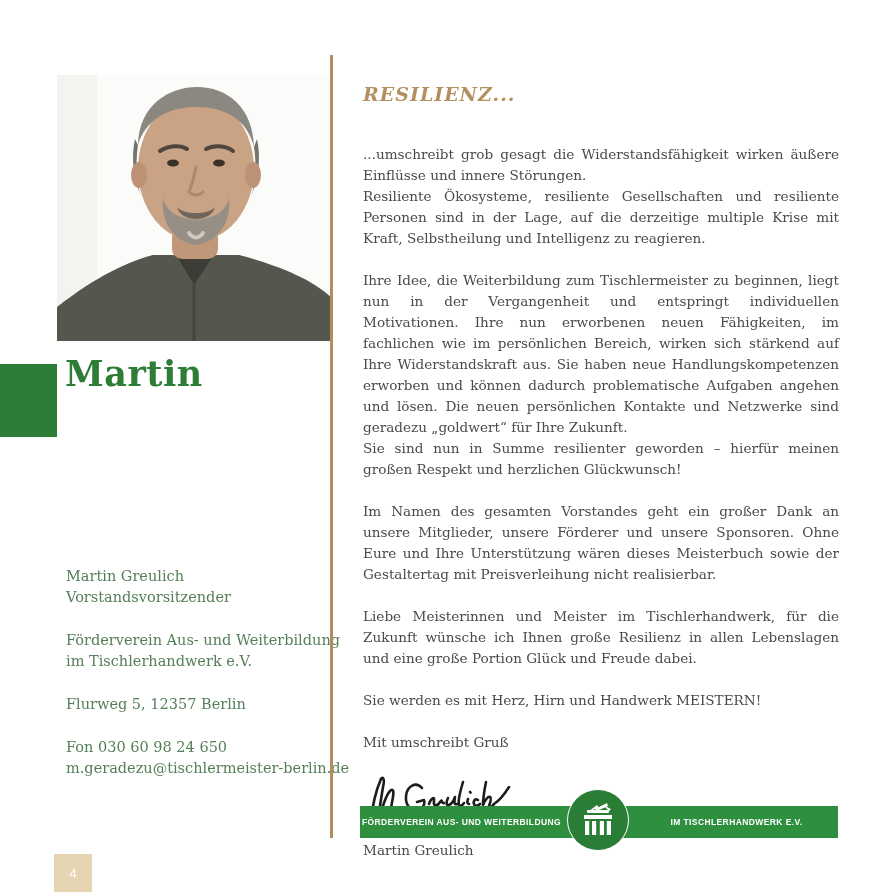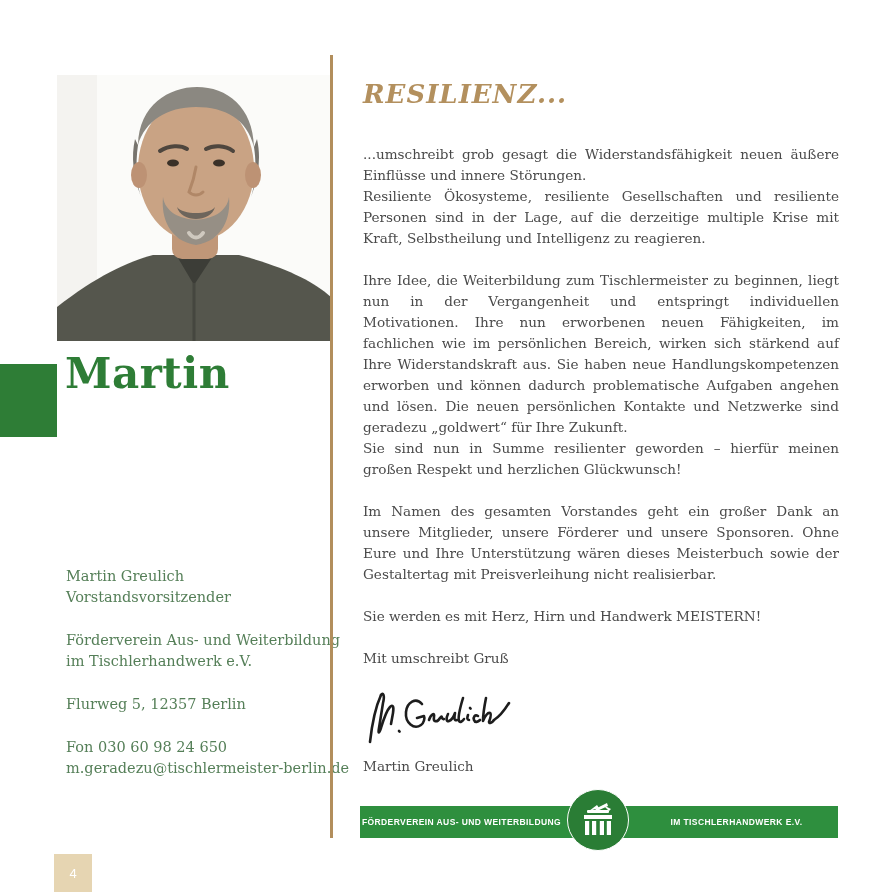--- a/index.html
+++ b/index.html
@@ -12,21 +12,21 @@
   .photo {
     position:absolute; left:57px; top:75px; width:274px; height:266px;
     overflow:hidden; background:#fafaf8;
   }
   .accent-block {
     position:absolute; left:0; top:364px; width:57px; height:73px;
     background:#2e7d36;
   }
   .name-title {
     position:absolute; left:65px; top:352px; width:260px;
-    color:#2e7d36; font-weight:bold; font-size:42px; line-height:44px;
+    color:#2e7d36; font-weight:bold; font-size:35px; line-height:44px;
     letter-spacing:0.5px;
   }
   .contact {
     position:absolute; left:66px; top:566px; width:250px;
     color:#557f58; font-size:14.5px; line-height:21px;
   }
   .contact .group { margin:0 0 22px 0; }
   .contact .group div { white-space:nowrap; }
   .page-number {
     position:absolute; left:54px; top:854px; width:38px; height:38px;
@@ -39,21 +39,21 @@
     position:absolute; left:330px; top:55px; width:3px; height:783px;
     background:#b28e5c;
   }
 
   
   .article {
     position:absolute; left:363px; top:80px; width:476px;
     color:#4a4a4a; font-size:13.6px; line-height:21px; text-align:justify;
   }
   .article h1 {
-    margin:0 0 36px 0; color:#b3905e; font-size:26px; line-height:28px;
+    margin:0 0 36px 0; color:#b3905e; font-size:19px; line-height:28px;
     font-style:italic; font-weight:bold; letter-spacing:1px; text-align:left;
   }
   .article p { margin:0; }
   .article .block { margin:0 0 21px 0; }
   .sig-row { margin:6px 0 4px 0; text-align:left; }
   .sig-name { text-align:left; color:#4a4a4a; }
 
   
   .banner {
     position:absolute; left:360px; top:806px; width:478px; height:32px;
@@ -135,33 +135,36 @@
   </div>
 
   <div class="page-number">4</div>
 
   <div class="divider"></div>
 
   <div class="article">
     <h1>RESILIENZ...</h1>
 
     <div class="block">
-      <p>...umschreibt grob gesagt die Widerstandsfähigkeit neuen äußere Einflüsse und innere Störungen.</p>
+      <p>...umschreibt grob gesagt die Widerstandsfähigkeit wirken äußere Einflüsse und innere Störungen.</p>
       <p>Resiliente Ökosysteme, resiliente Gesellschaften und resiliente Personen sind in der Lage, auf die derzeitige multiple Krise mit Kraft, Selbstheilung und Intelligenz zu reagieren.</p>
     </div>
 
     <div class="block">
       <p>Ihre Idee, die Weiterbildung zum Tischlermeister zu beginnen, liegt nun in der Vergangenheit und entspringt individuellen Motivationen. Ihre nun erworbenen neuen Fähigkeiten, im fachlichen wie im persönlichen Bereich, wirken sich stärkend auf Ihre Widerstandskraft aus. Sie haben neue Handlungskompetenzen erworben und können dadurch problematische Aufgaben angehen und lösen. Die neuen persönlichen Kontakte und Netzwerke sind geradezu „goldwert“ für Ihre Zukunft.</p>
       <p>Sie sind nun in Summe resilienter geworden – hierfür meinen großen Respekt und herzlichen Glückwunsch!</p>
     </div>
 
     <div class="block">
       <p>Im Namen des gesamten Vorstandes geht ein großer Dank an unsere Mitglieder, unsere Förderer und unsere Sponsoren. Ohne Eure und Ihre Unterstützung wären dieses Meisterbuch sowie der Gestaltertag mit Preisverleihung nicht realisierbar.</p>
     </div>
 
+    <div class="block">
+      <p>Liebe Meisterinnen und Meister im Tischlerhandwerk, für die Zukunft wünsche ich Ihnen große Resilienz in allen Lebenslagen und eine große Portion Glück und Freude dabei.</p>
+    </div>
 
     <div class="block">
       <p>Sie werden es mit Herz, Hirn und Handwerk MEISTERN!</p>
     </div>
 
     <div class="block">
       <p>Mit umschreibt Gruß</p>
     </div>
 
     <div class="sig-row">

